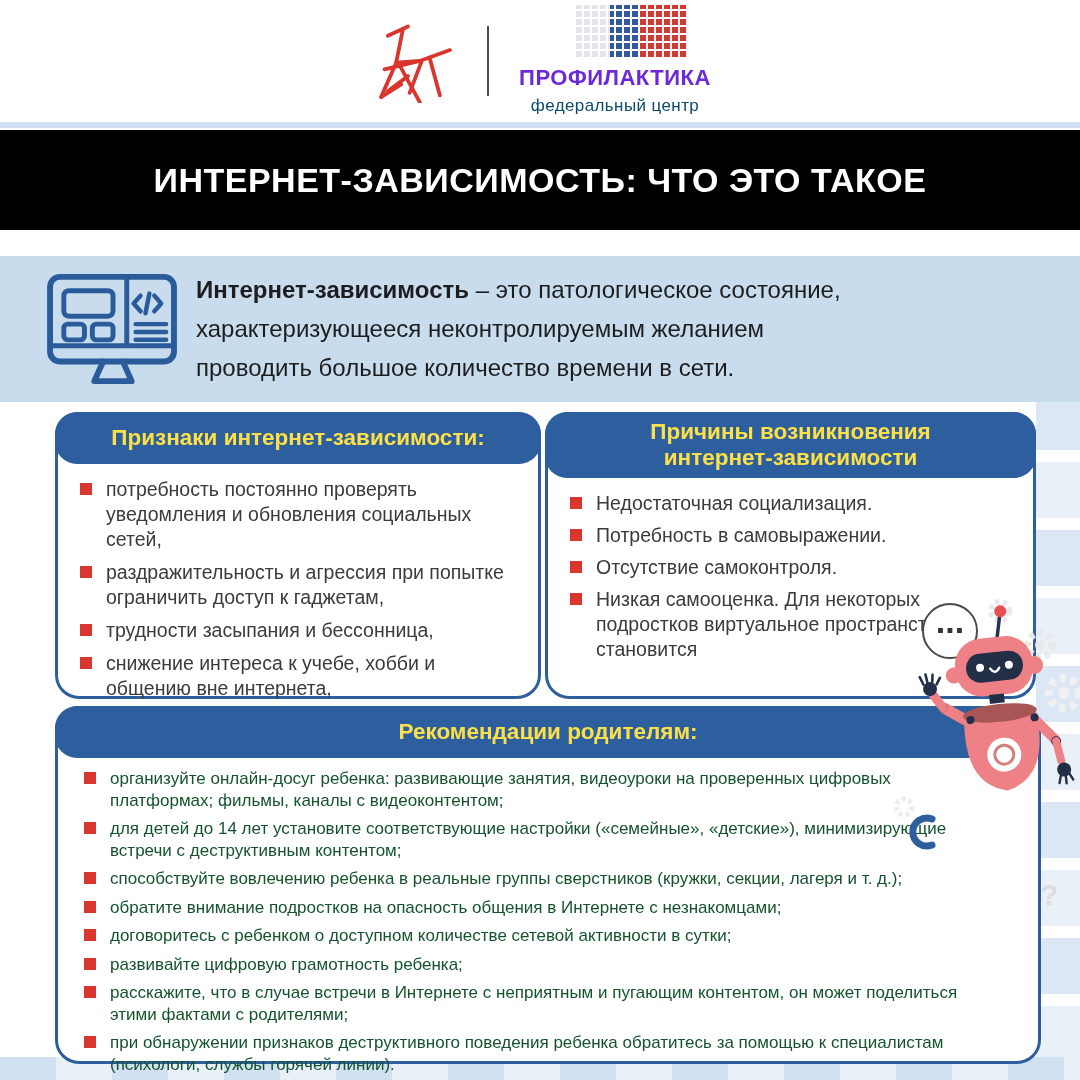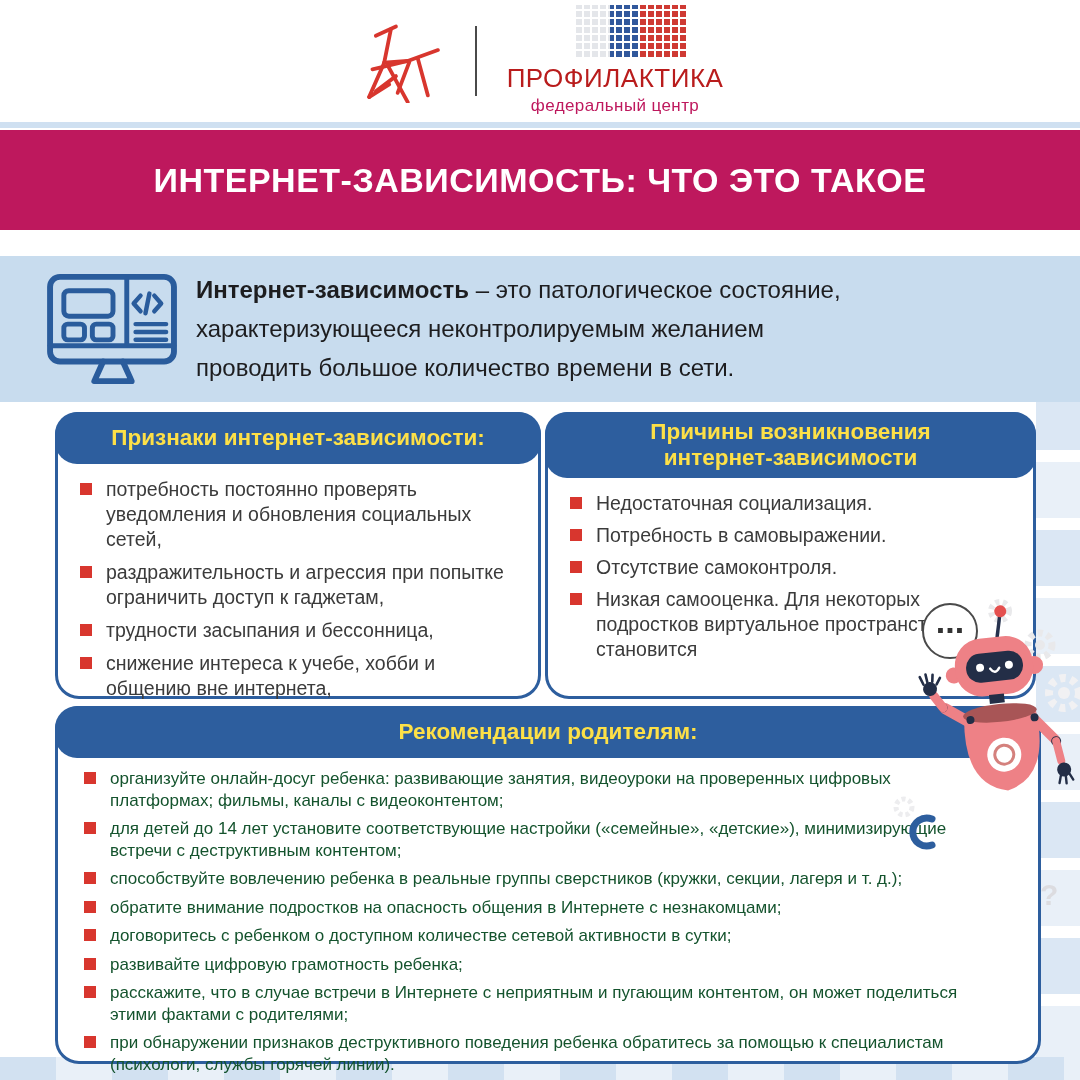--- a/index.html
+++ b/index.html
@@ -13,25 +13,25 @@
   .brand-mark{width:88px;height:84px;}
   .header-divider{width:2px;height:70px;background:#4a4a4a;}
   .brand-block{display:flex;flex-direction:column;align-items:center;}
   .logo-grid{
     width:112px;height:52px;margin-bottom:6px;margin-left:34px;
     background-image:
       repeating-linear-gradient(0deg, rgba(255,255,255,0) 0 6px, #ffffff 6px 8px),
       repeating-linear-gradient(90deg, rgba(255,255,255,0) 0 6px, #ffffff 6px 8px),
       linear-gradient(90deg,#e4e6ea 0 34px,#31589c 34px 64px,#cf3a33 64px 112px);
   }
-  .brand-name{font-size:26px;font-weight:400;color:#b91c1c;letter-spacing:.5px;line-height:30px;}
-  .brand-subtitle{font-size:17px;color:#be185d;margin-top:3px;letter-spacing:.4px;}
+  .brand-name{font-size:22px;font-weight:700;color:#6d28d9;letter-spacing:.5px;line-height:30px;}
+  .brand-subtitle{font-size:17px;color:#0c4a6e;margin-top:3px;letter-spacing:.4px;}
   
   .pre-banner-line{position:absolute;top:122px;left:0;right:0;height:6px;background:#cfe0f1;}
-  .banner{position:absolute;top:130px;left:0;right:0;height:100px;background:#be185d;
+  .banner{position:absolute;top:130px;left:0;right:0;height:100px;background:#000000;
     display:flex;flex-direction:column;justify-content:center;z-index:4;}
   .banner div{color:#ffffff;font-size:34px;font-weight:800;line-height:46px;letter-spacing:.5px;text-align:center;}
   
   .definition{position:absolute;top:256px;left:0;right:0;height:146px;background:#c8dcee;z-index:4;}
   .monitor-icon{position:absolute;left:44px;top:15px;width:138px;height:118px;}
   .definition-text{position:absolute;left:196px;top:14px;width:860px;
     font-size:24px;line-height:39px;color:#1d1d1f;}
   .definition-text .term{font-weight:800;}
   
   .box{position:absolute;background:#ffffff;border:3px solid #2d5e9e;border-radius:24px;z-index:10;}

